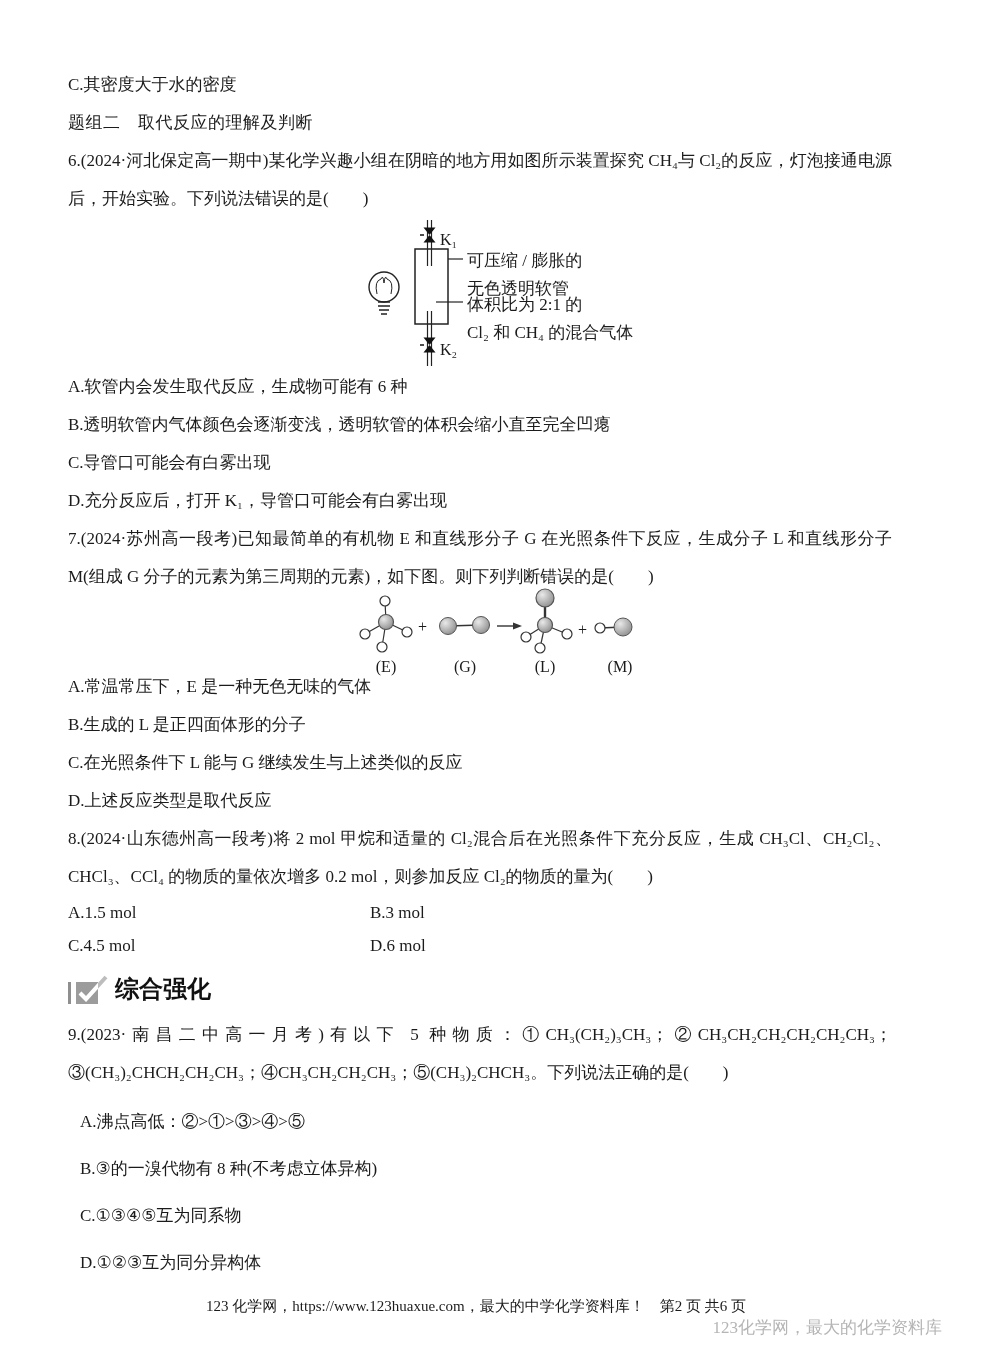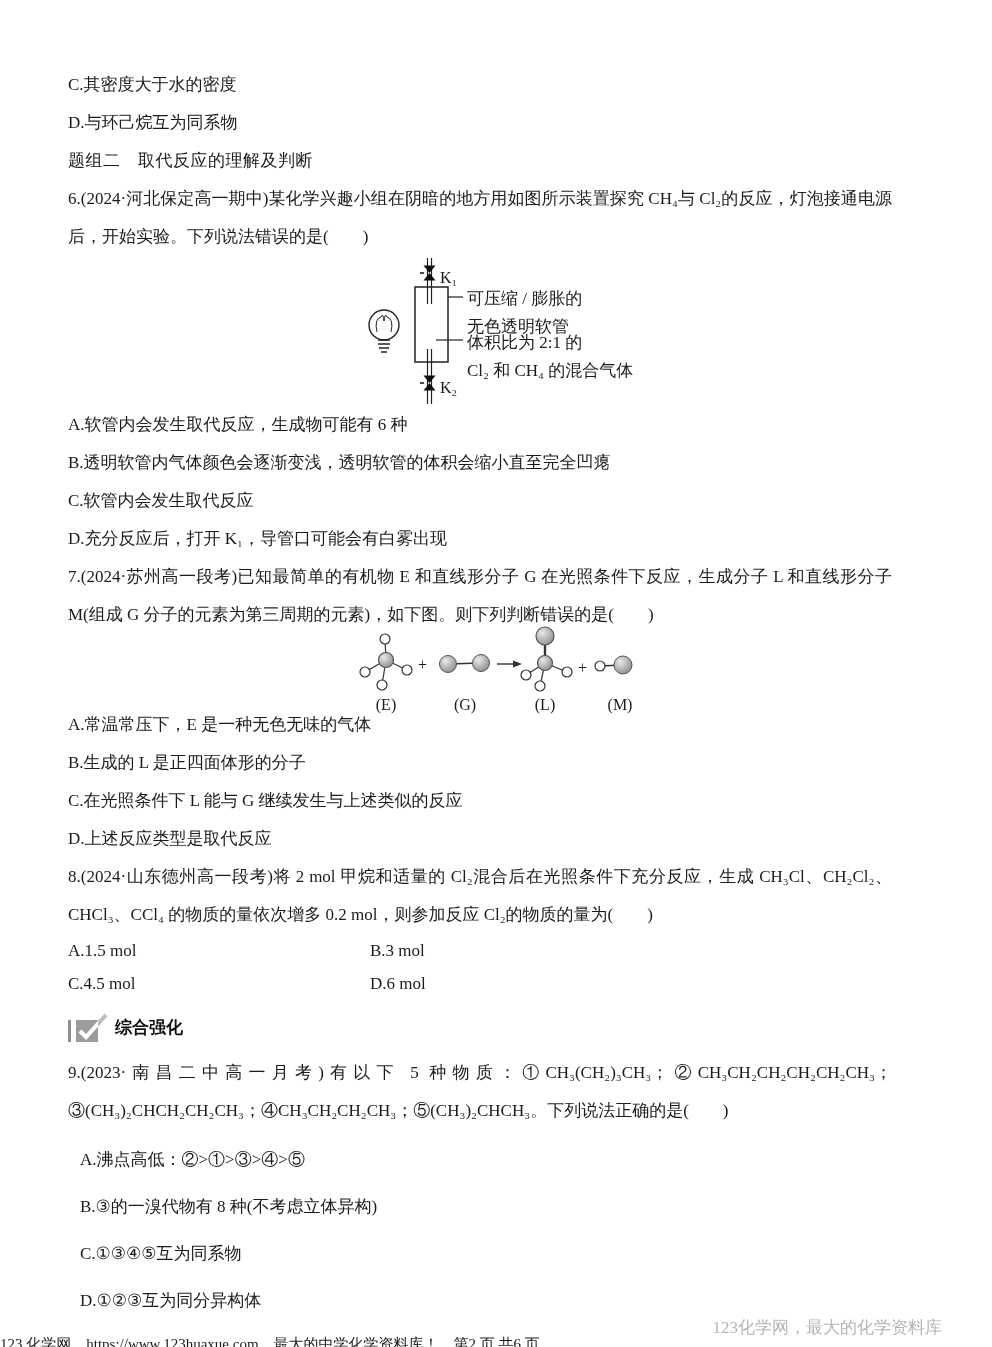--- a/index.html
+++ b/index.html
@@ -22,43 +22,42 @@
   .molecule{height:78px;margin:-6px 0 0 287px;}
   .molecule svg{overflow:visible;}
   .molecule svg text{font-family:"Liberation Serif","DejaVu Serif",serif;fill:#1b1b1b;}
   
   .opt-grid{display:grid;grid-template-columns:302px auto;}
   .opt-grid p{margin:0;line-height:33px;}
   
   .section-badge{display:flex;align-items:center;gap:7px;margin-top:12px;height:30px;}
   .badge-label{
     font-family:"Liberation Sans","DejaVu Sans",sans-serif;
-    font-weight:bold;font-size:17px;color:#111;text-align:right;
+    font-weight:bold;font-size:24px;color:#111;text-align:right;
   }
   .q9-opts p{margin:12px;line-height:35px;}
   .q9-block{margin-top:12px;}
   .footer{
-    width:100%;text-align:left;margin-top:2px;line-height:28px;
+    width:100%;text-align:center;margin-top:2px;line-height:28px;
     font-size:15px;color:#1b1b1b;
     font-family:"Liberation Serif","DejaVu Serif",serif;
   }
   .watermark{
     position:absolute;right:10px;bottom:8px;
     font-size:17px;color:#b5b5b5;
     font-family:"Liberation Serif","DejaVu Serif",serif;
   }
 </style>
 </head>
 <body>
 
 <div class="page">
   <div class="content">
 
     <p class="line">C.其密度大于水的密度</p>
-    <p class="line">D.与环己烷互为同系物</p>
     <p class="line topic">题组二　取代反应的理解及判断</p>
 
     <p class="line">6.(2024·河北保定高一期中)某化学兴趣小组在阴暗的地方用如图所示装置探究 CH₄与 Cl₂的反应，灯泡接通电源后，开始实验。下列说法错误的是(　　)</p>
 
     <div class="apparatus">
       <svg width="310" height="150" viewBox="0 0 310 150">
 
         <g stroke="#222" fill="none" stroke-width="1.4">
           <circle cx="24" cy="69" r="15"></circle>
           <path d="M17,76 Q14,63 21,61 Q23,56 24,65 Q25,56 27,61 Q34,63 31,76" stroke-width="1"></path>
@@ -96,21 +95,21 @@
           <polygon points="63.5,119.5 75.5,119.5 69.5,127"></polygon>
           <polygon points="63.5,134.5 75.5,134.5 69.5,127"></polygon>
           <line x1="60" y1="127" x2="64" y2="127" stroke="#111" stroke-width="1.5"></line>
         </g>
         <text x="80" y="137" font-size="16">K₂</text>
       </svg>
     </div>
 
     <p class="line">A.软管内会发生取代反应，生成物可能有 6 种</p>
     <p class="line">B.透明软管内气体颜色会逐渐变浅，透明软管的体积会缩小直至完全凹瘪</p>
-    <p class="line">C.软管内会发生取代反应</p>
+    <p class="line">C.导管口可能会有白雾出现</p>
     <p class="line">D.充分反应后，打开 K₁，导管口可能会有白雾出现</p>
 
     <p class="line">7.(2024·苏州高一段考)已知最简单的有机物 E 和直线形分子 G 在光照条件下反应，生成分子 L 和直线形分子 M(组成 G 分子的元素为第三周期的元素)，如下图。则下列判断错误的是(　　)</p>
 
     <div class="molecule">
       <svg width="300" height="88" viewBox="0 0 300 88">
         <defs>
           <radialGradient id="clg" cx="35%" cy="32%" r="75%">
             <stop offset="0%" stop-color="#e9e9e9"></stop>
             <stop offset="100%" stop-color="#8d8d8d"></stop>

